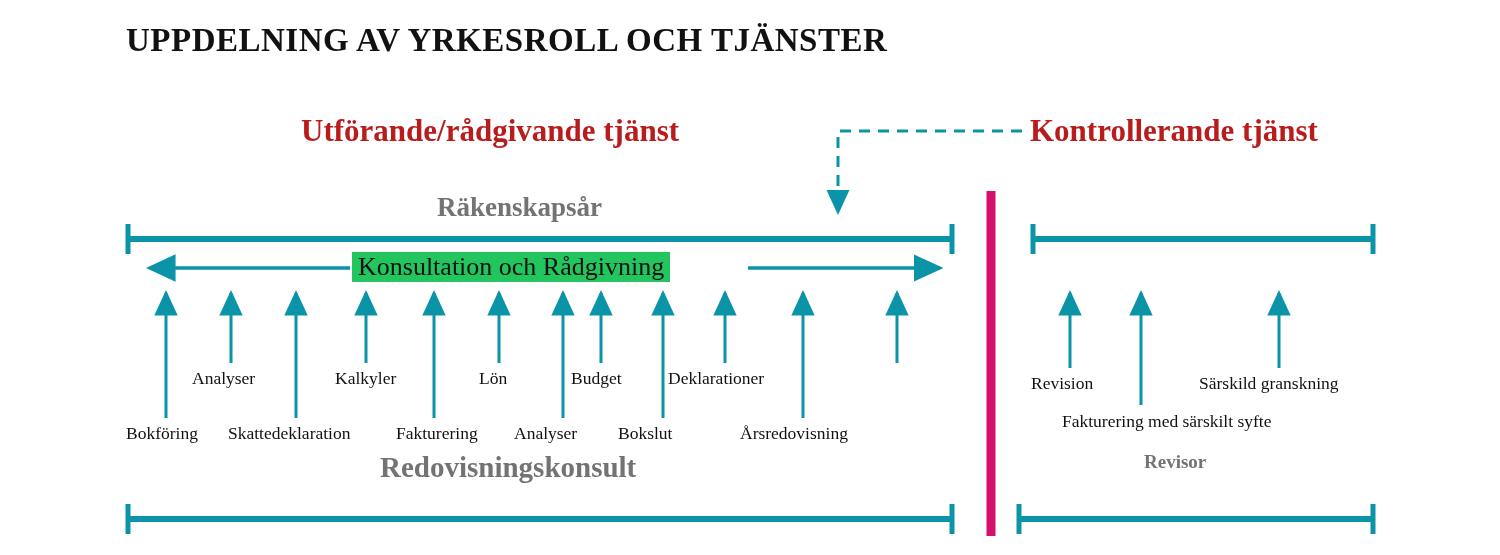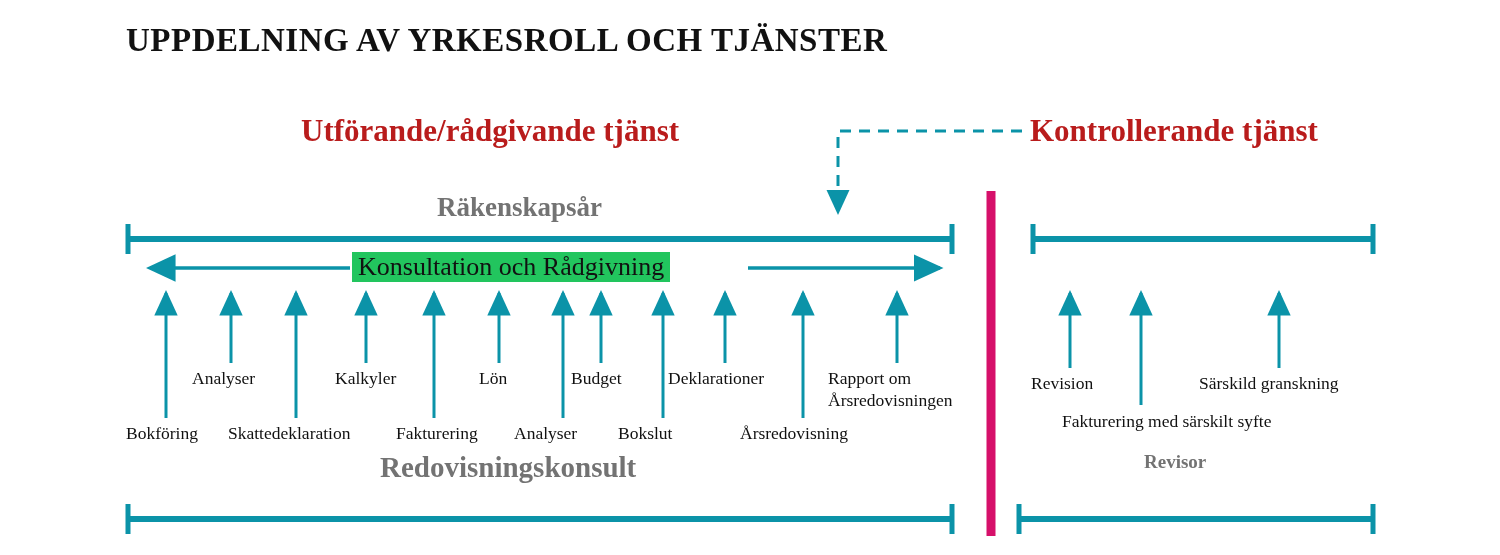--- a/index.html
+++ b/index.html
@@ -103,21 +103,20 @@
   <div class="leaf-label" style="left:192px; top:368px;">Analyser</div>
   <div class="leaf-label" style="left:228px; top:423px;">Skattedeklaration</div>
   <div class="leaf-label" style="left:335px; top:368px;">Kalkyler</div>
   <div class="leaf-label" style="left:396px; top:423px;">Fakturering</div>
   <div class="leaf-label" style="left:479px; top:368px;">Lön</div>
   <div class="leaf-label" style="left:514px; top:423px;">Analyser</div>
   <div class="leaf-label" style="left:571px; top:368px;">Budget</div>
   <div class="leaf-label" style="left:618px; top:423px;">Bokslut</div>
   <div class="leaf-label" style="left:668px; top:368px;">Deklarationer</div>
   <div class="leaf-label" style="left:740px; top:423px;">Årsredovisning</div>
-  <div class="leaf-label" style="left:828px; top:368px; width:150px; white-space:normal;">Rapport om Årsredovisningen</div>
 
   <div class="leaf-label" style="left:1031px; top:373px;">Revision</div>
   <div class="leaf-label" style="left:1062px; top:411px;">Fakturering med särskilt syfte</div>
   <div class="leaf-label" style="left:1199px; top:373px;">Särskild granskning</div>
 
   <svg class="overlay" viewBox="0 0 1500 555">
     <defs>
       <marker id="arrowTeal" markerWidth="9" markerHeight="9" refX="7.5" refY="4.5" orient="auto">
         <path d="M0,0.6 L8.5,4.5 L0,8.4 Z" fill="#0b93a8"></path>
       </marker>

